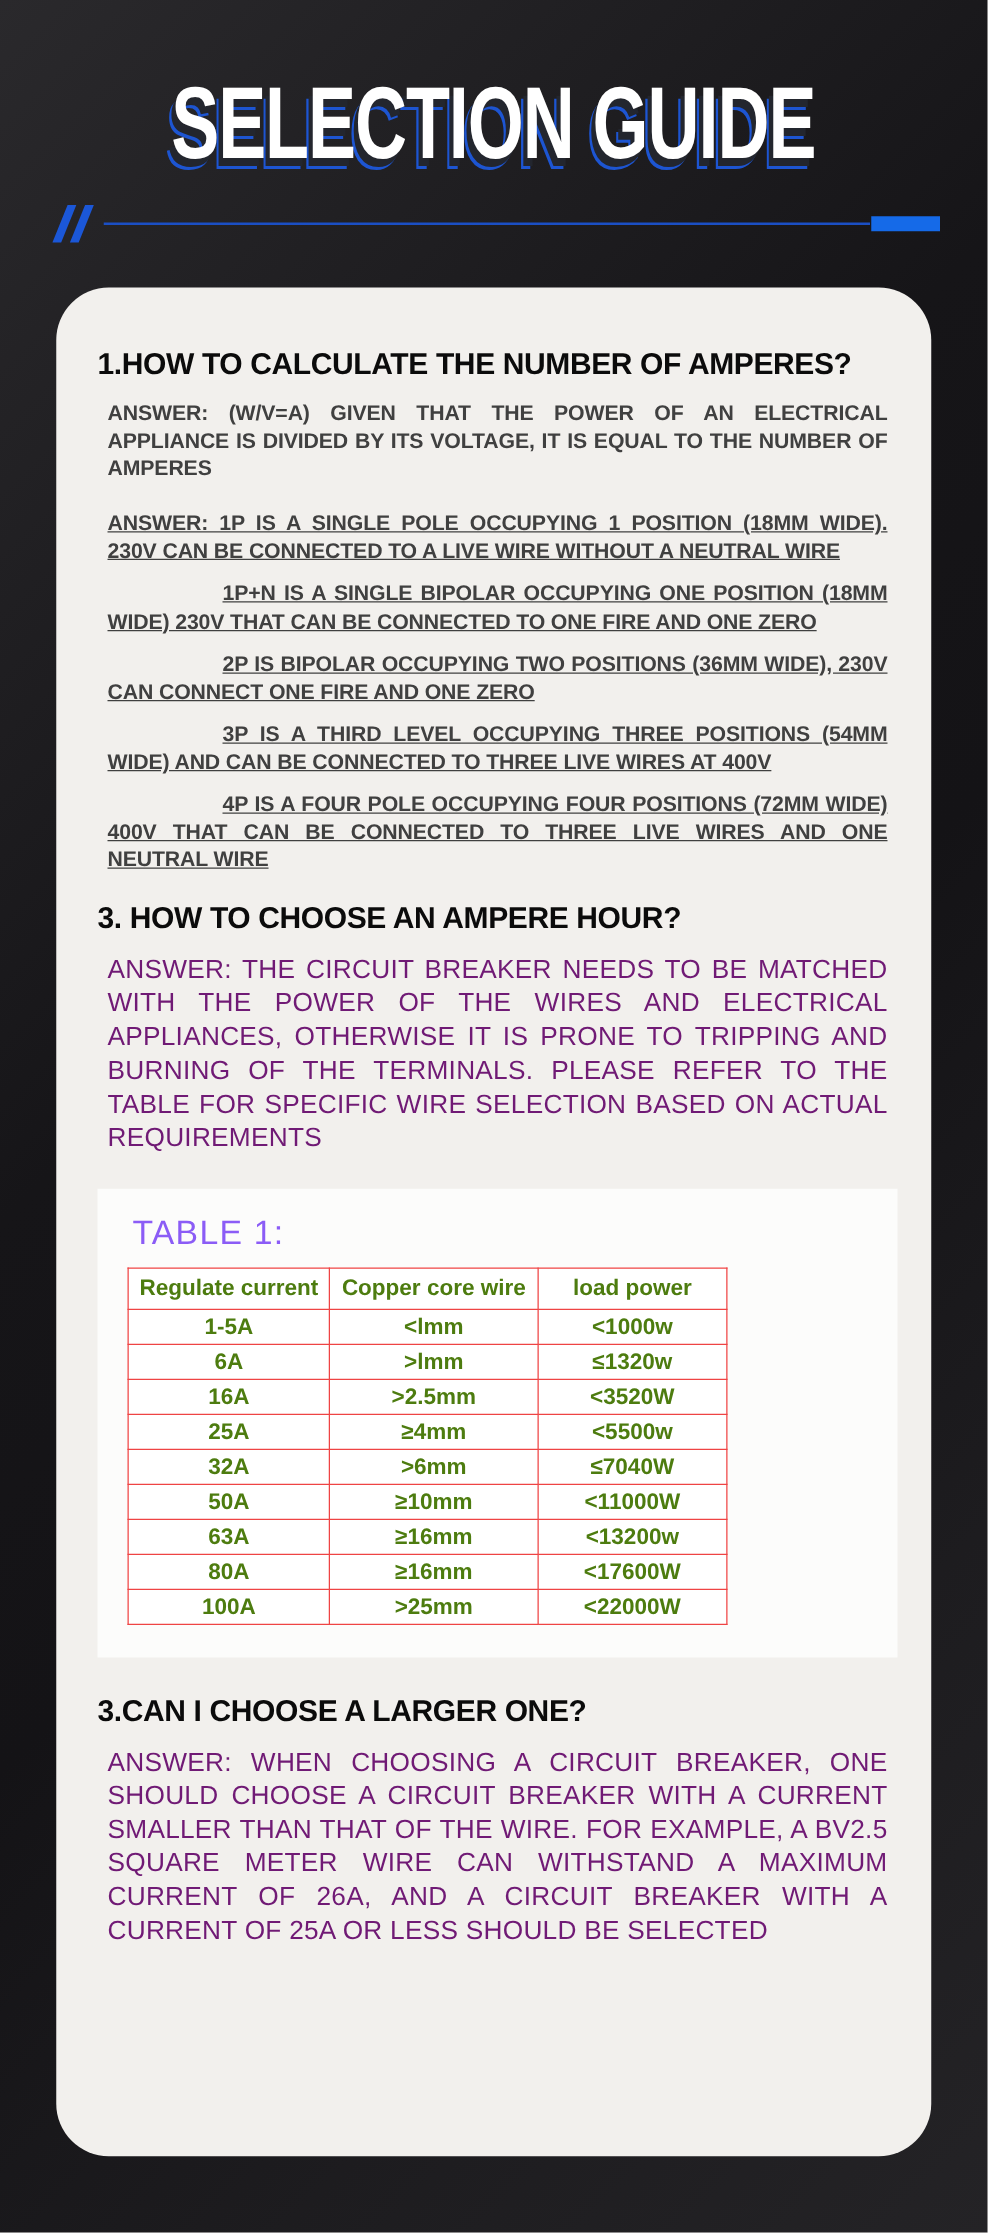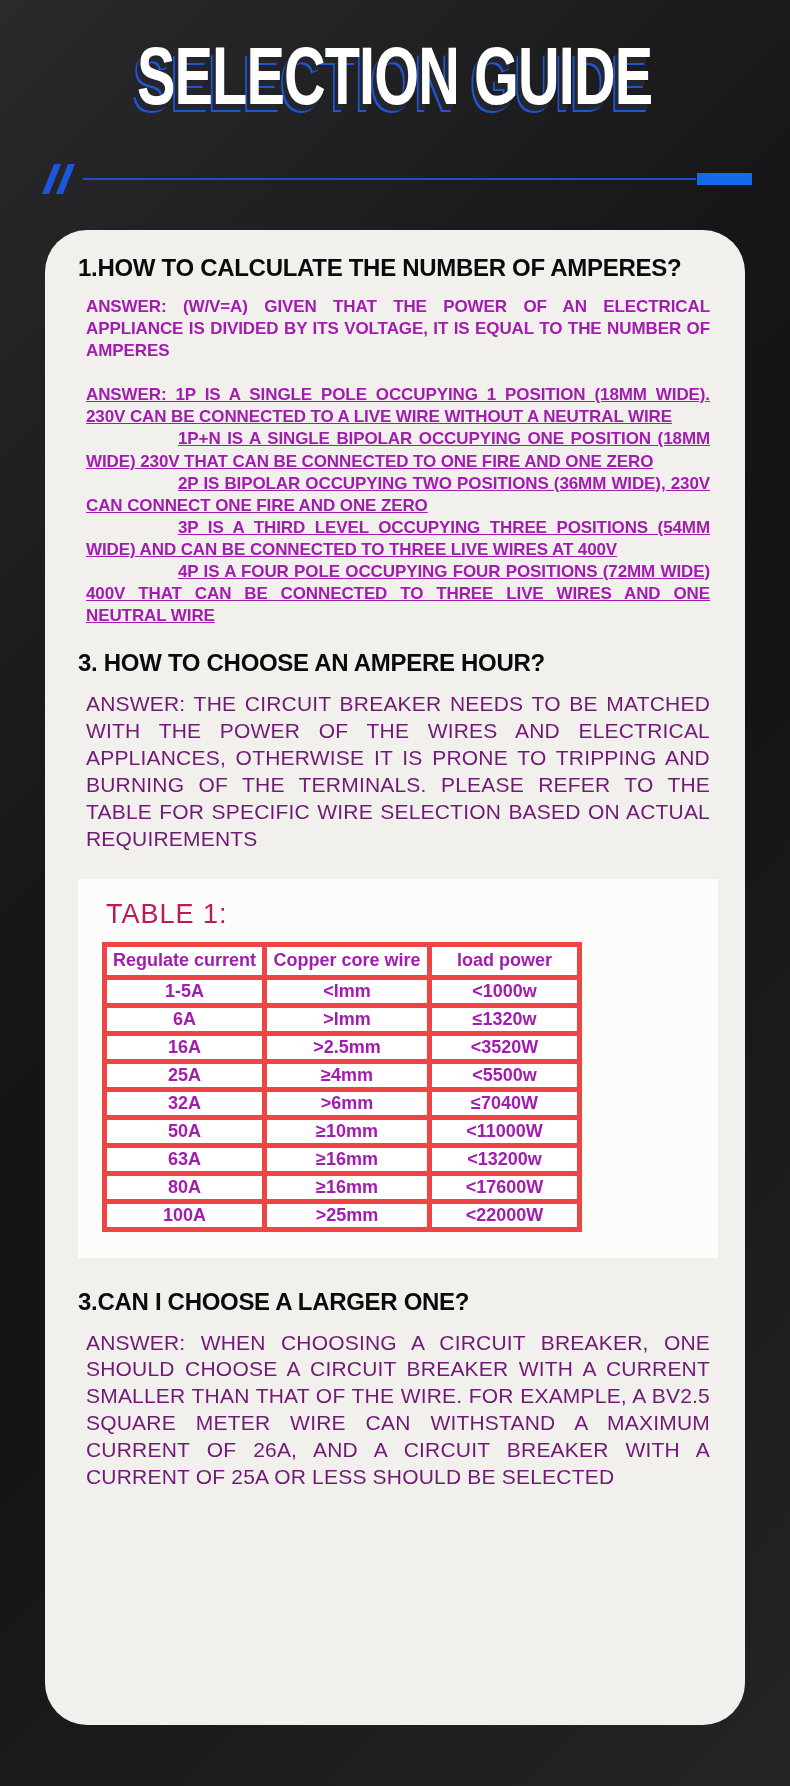--- a/index.html
+++ b/index.html
@@ -7,21 +7,21 @@
   body {
     height:1786px;
     font-family:"Liberation Sans", sans-serif;
     background:linear-gradient(135deg,#2a292c 0%,#161518 38%,#141316 55%,#1d1c1f 78%,#242326 100%);
     overflow:hidden;
     position:relative;
   }
 
   
   .hero-title-wrap {
-    padding-top:28px;
+    padding-top:52px;
     text-align:center;
     height:150px;
   }
   .hero-title {
     display:inline-block;
     font-size:67px;
     font-weight:bold;
     letter-spacing:-1px;
     color:#ffffff;
     transform:scale(0.86,1.22);
@@ -44,39 +44,39 @@
   .divider-line { flex:1; height:2px; background:#1b4fc4; }
   .divider-cap { width:55px; height:12px; background:#156ae8; margin-left:1px; }
 
   
   .card {
     position:absolute;
     left:45px; top:230px;
     width:700px; height:1495px;
     background:#f2f0ed;
     border-radius:42px;
-    padding:24px 33px 0 33px;
+    padding:48px 33px 0 33px;
     color:#0e0d0d;
   }
 
   .q-heading {
     font-size:24px;
     font-weight:bold;
     letter-spacing:-0.3px;
     color:#0b0b0b;
     margin-bottom:14px;
   }
   .answer-bold {
     font-size:17px;
     font-weight:bold;
     line-height:1.3;
     text-align:justify;
     letter-spacing:-0.1px;
-    margin:0 2px 0 8px;
-    color:#a21caf;
+    margin:12px 2px 0 8px;
+    color:#404040;
   }
   .answer-bold.indent { text-indent:92px; }
   .answer-light {
     font-size:21px;
     font-weight:normal;
     line-height:1.28;
     text-align:justify;
     letter-spacing:0.2px;
     margin:0 2px 0 8px;
     color:#701a75;
@@ -88,34 +88,34 @@
   .table-panel {
     background:#fcfcfb;
     margin:26px -8px 30px 0;
     padding:20px 0 26px 24px;
     width:640px;
   }
   .table-title {
     font-size:27px;
     font-weight:normal;
     letter-spacing:1px;
-    color:#be185d;
+    color:#8b5cf6;
     margin:0 0 12px 4px;
   }
   table.wire-table {
     border-collapse:collapse;
     width:480px;
     background:#ffffff;
   }
   .wire-table th, .wire-table td {
-    border:5px solid #ef4444;
+    border:1px solid #ef4444;
     text-align:center;
     font-size:18px;
     font-weight:bold;
-    color:#a21caf;
+    color:#4d7c0f;
     height:28px;
     padding:1px 4px;
   }
   .wire-table th { height:33px; font-size:18px; }
   .wire-table td:first-child, .wire-table th:first-child { width:160px; }
   .wire-table td:nth-child(2), .wire-table th:nth-child(2) { width:165px; }
   .wire-table td:nth-child(3), .wire-table th:nth-child(3) { width:150px; }
 </style>
 </head>
 <body>

